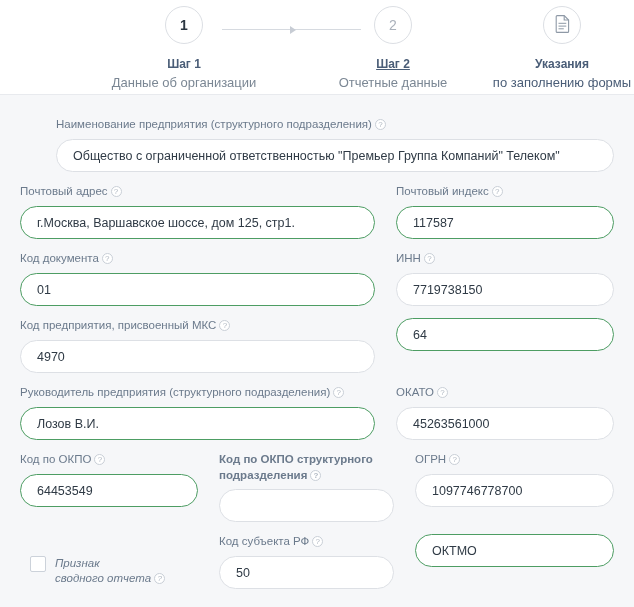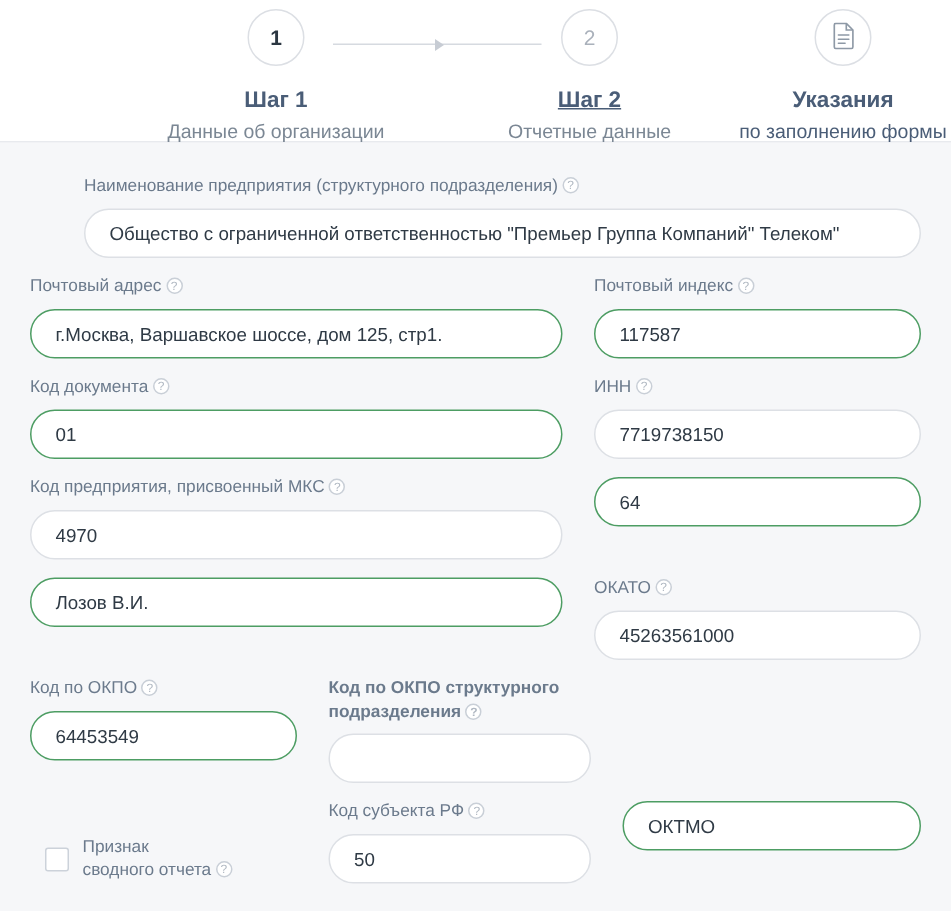--- a/index.html
+++ b/index.html
@@ -48,21 +48,21 @@
     font-size: 14px;
     line-height: 1;
   }
   .circle.current { color: #2c3742; font-weight: 600; }
   .circle.upcoming { color: #aab1bb; font-weight: 400; }
   .circle.docicon { border-color: #dcdfe4; }
 
   .doc-glyph { display: block; }
 
   .step-title {
-    font-size: 15px;
+    font-size: 12px;
     color: #5a6877;
     line-height: 1.45;
     margin-bottom: 1px;
   }
   .step-title.linked {
     color: #4a5d77;
     text-decoration: underline;
     font-weight: 600;
   }
   .step-title.strong { font-weight: 600; color: #4a5d77; }
@@ -153,24 +153,25 @@
     outline: none;
     line-height: 31px;
     white-space: nowrap;
     overflow: hidden;
   }
   .input.green { border-color: #4d9d63; }
 
   
   .check-cell {
     display: flex;
-    align-items: center;
+    align-items: flex-start;
     height: 33px;
     margin-top: auto;
     padding-left: 10px;
+    font-style: italic;
   }
   .checkbox {
     width: 16px; height: 16px;
     border: 1px solid #ccd2da;
     background: #fff;
     border-radius: 2px;
     margin-right: 9px;
     flex: none;
     cursor: pointer;
   }
@@ -259,36 +260,41 @@
       <label class="field-label"><span>Код предприятия, присвоенный МКС</span><span class="help">?</span></label>
       <input class="input" type="text" value="4970" style="">
     </div>
     <div class="col col-right">
       <input class="input green" type="text" value="64" style="">
     </div>
   </div>
 
   <div class="row">
     <div class="col col-left">
+      <label class="field-label"><span>Руководитель предприятия (структурного подразделения)</span><span class="help">?</span></label>
       <input class="input green" type="text" value="Лозов В.И." style="">
     </div>
     <div class="col col-right">
       <label class="field-label"><span>ОКАТО</span><span class="help">?</span></label>
       <input class="input" type="text" value="45263561000" style="">
     </div>
   </div>
 
   <div class="row">
     <div class="col col-t1">
       <label class="field-label"><span>Код по ОКПО</span><span class="help">?</span></label>
       <input class="input green" type="text" value="64453549" style="">
     </div>
     <div class="col col-t2">
       <label class="field-label twoline"><span>Код по ОКПО структурного подразделения</span><span class="help">?</span></label>
       <input class="input" type="text" value="" style="">
+    </div>
+    <div class="col col-t3">
+      <label class="field-label"><span>ОГРН</span><span class="help">?</span></label>
+      <input class="input" type="text" value="1097746778700" style="">
     </div>
   </div>
 
   <div class="row">
     <div class="col col-t1">
       <span class="spacer-label"></span>
       <div class="check-cell">
         <div class="checkbox"></div>
         <span class="check-label"><span>Признак</span><br><span>сводного отчета</span><span class="help">?</span></span>
       </div>

